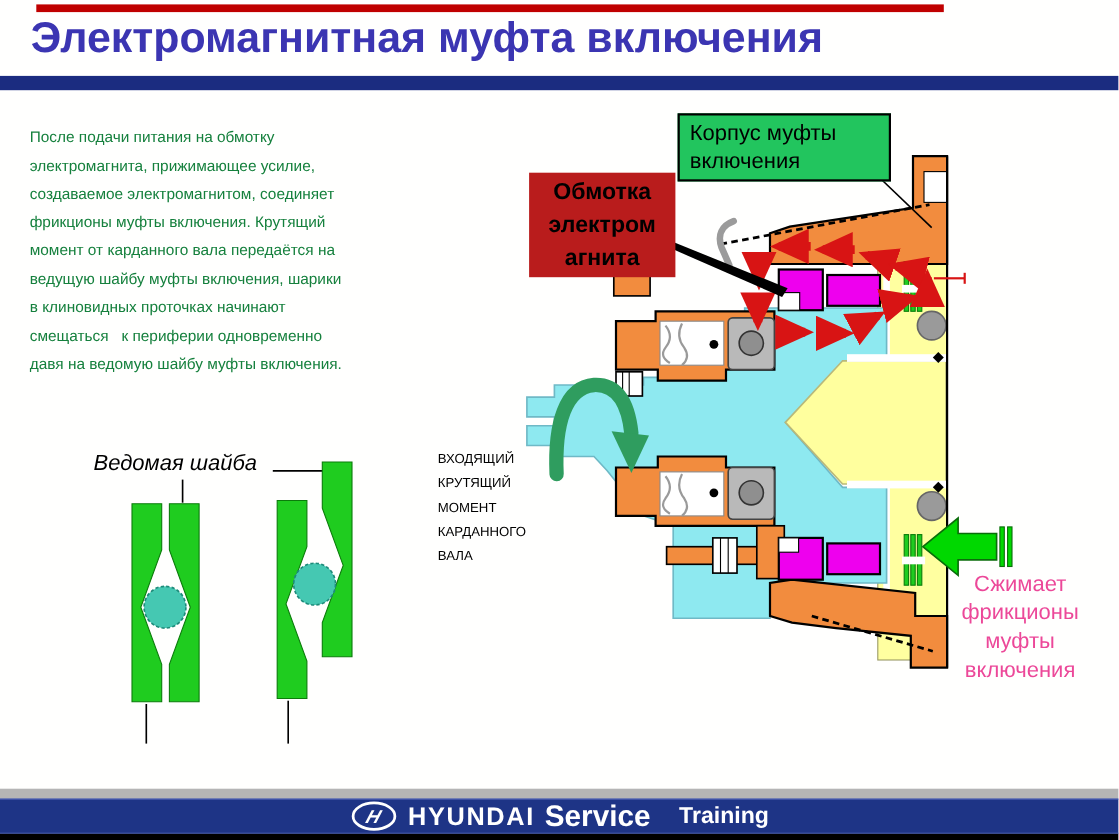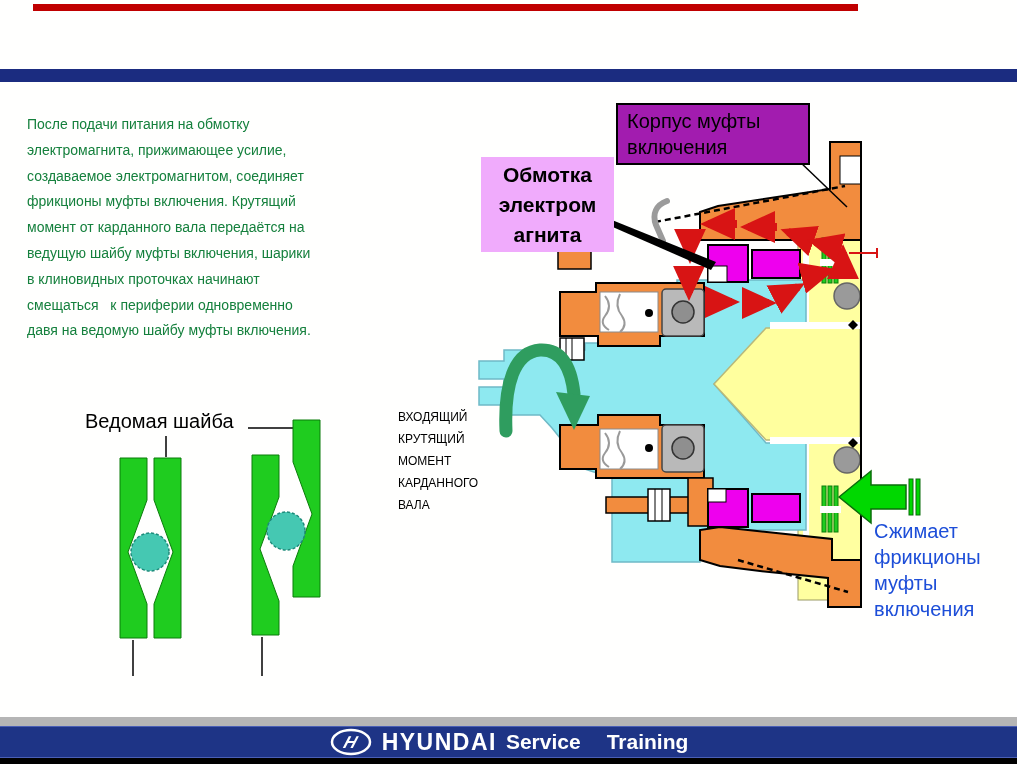--- a/index.html
+++ b/index.html
@@ -8,49 +8,50 @@
   .abs{position:absolute;}
   .preline{white-space:pre-line;}
   .prewrap{white-space:pre-wrap;}
 
   #top-red-bar{left:33px;top:4px;width:825px;height:7px;background:#c00000;}
   #page-title{left:28px;top:13px;font-size:39px;font-weight:bold;color:#3b35b2;letter-spacing:0px;}
   #title-divider{left:0;top:69px;width:1017px;height:13px;background:#1b2c80;}
 
   #body-paragraph{left:27px;top:112px;width:445px;font-size:14px;line-height:25.8px;color:#15803d;}
 
-  #clutch-housing-label-box{left:616px;top:103px;width:172px;background:#a21caf;border:2px solid #000;
+  #clutch-housing-label-box{left:616px;top:103px;width:172px;background:#22c55e;border:2px solid #000;
       padding:3px 9px;font-size:20px;line-height:26px;color:#000;}
-  #coil-label-box{left:481px;top:157px;width:133px;height:92px;background:#f0abfc;
+  #coil-label-box{left:481px;top:157px;width:133px;height:92px;background:#b91c1c;
       font-size:21px;line-height:30px;font-weight:bold;color:#000;text-align:center;padding-top:3px;}
   #magnetic-field-label{left:855px;top:236px;width:135px;text-align:right;color:#d81414;
       font-size:21px;line-height:30px;}
   #input-torque-label{left:398px;top:406px;font-size:12px;line-height:22px;color:#000;}
-  #compress-friction-label{left:874px;top:518px;font-size:20px;line-height:26px;color:#1d4ed8;}
-  #driven-washer-label{left:85px;top:410px;font-size:20px;color:#000;}
+  #compress-friction-label{left:874px;top:518px;font-size:20px;line-height:26px;color:#ec4899;text-align:center;}
+  #driven-washer-label{left:85px;top:410px;font-size:20px;color:#000;font-style:italic;}
   #driving-washer-label{left:127px;top:678px;font-size:20px;color:#000;}
 
   #diagram-layer{left:0;top:0;width:1017px;height:764px;}
 
   #footer-gray-line{left:0;top:717px;width:1017px;height:9px;background:#b5b5b5;}
   #footer-bar{left:0;top:726px;width:1017px;height:32px;background:#1e3486;
       border-top:1px solid #4a5fb5;border-bottom:1px solid #4a5fb5;box-sizing:border-box;
       display:flex;align-items:center;justify-content:center;gap:9px;}
   #footer-black-line{left:0;top:758px;width:1017px;height:6px;background:#000;}
   .footer-text{color:#fff;font-weight:bold;}
   #footer-brand{font-size:23px;letter-spacing:1.5px;}
-  #footer-service{font-size:21px;text-align:right;}
+  #footer-service{font-size:27px;text-align:right;}
   #footer-training{font-size:21px;margin-left:17px;}
 </style>
 </head>
 <body>
 
 <div id="slide">
 
   <div id="top-red-bar" class="abs"></div>
+  <div id="page-title" class="abs">Электромагнитная муфта включения</div>
   <div id="title-divider" class="abs"></div>
 
   <div id="body-paragraph" class="abs prewrap">После подачи питания на обмотку
 электромагнита, прижимающее усилие,
 создаваемое электромагнитом, соединяет
 фрикционы муфты включения. Крутящий
 момент от карданного вала передаётся на
 ведущую шайбу муфты включения, шарики
 в клиновидных проточках начинают
 смещаться   к периферии одновременно

